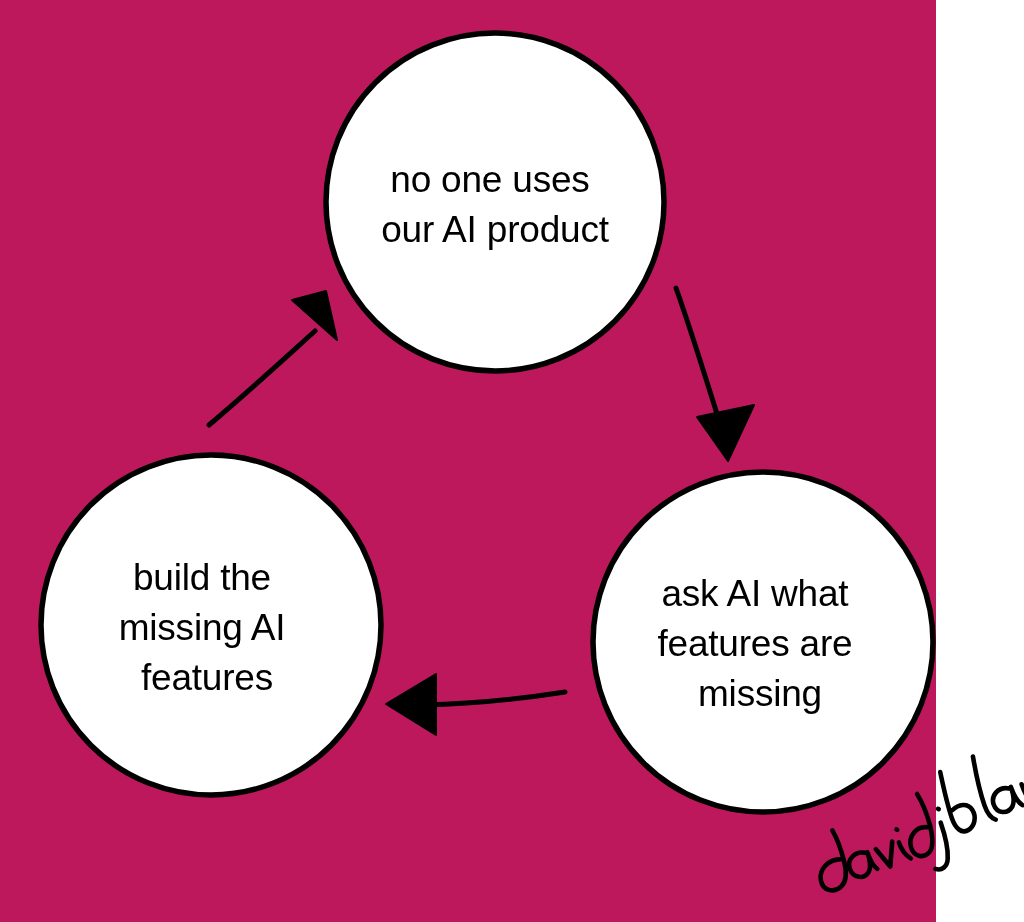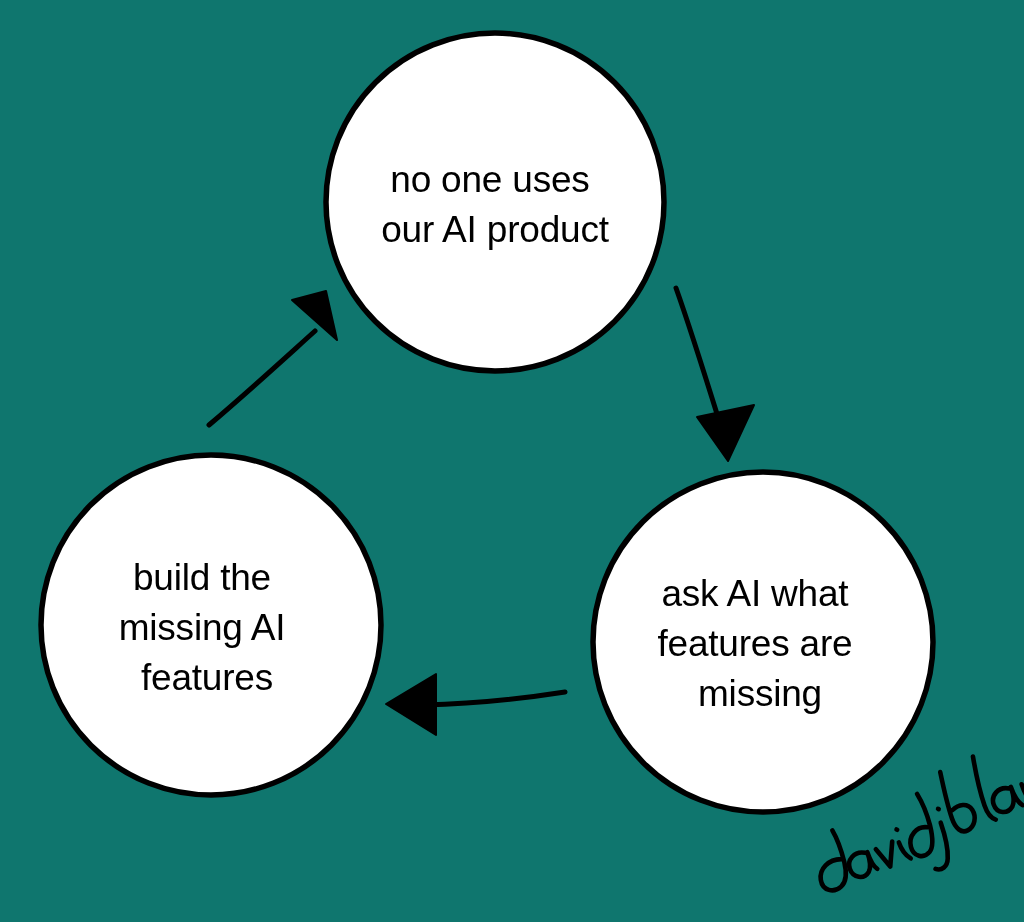--- a/index.html
+++ b/index.html
@@ -9,23 +9,23 @@
     background: #ffffff;
   }
   body {
     width: 1024px;
     height: 922px;
     overflow: hidden;
     font-family: "Liberation Sans", sans-serif;
   }
   #canvas-root {
     position: relative;
-    width: 1024px;
+    width: 936px;
     height: 922px;
-    background: #0f766e;
+    background: #be185d;
     text-align: center;
   }
   #diagram-svg {
     position: absolute;
     top: 0;
     left: 0;
     width: 1024px;
     height: 922px;
     display: block;
   }

